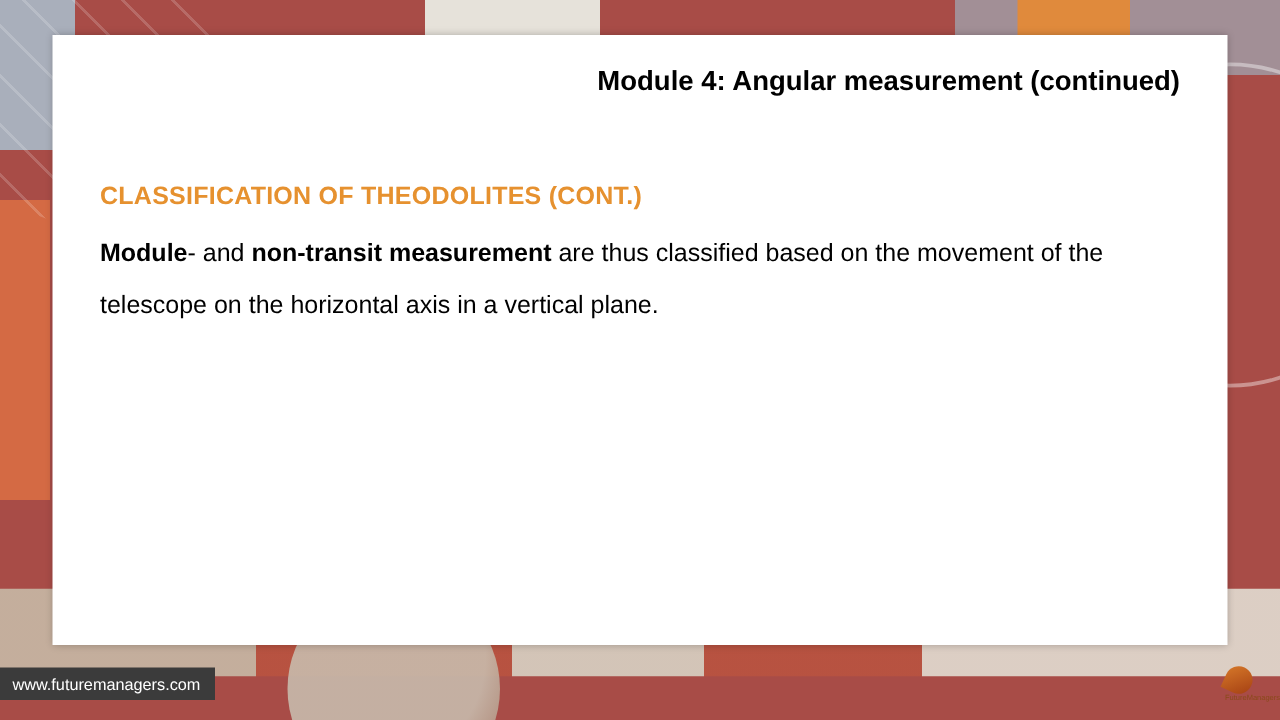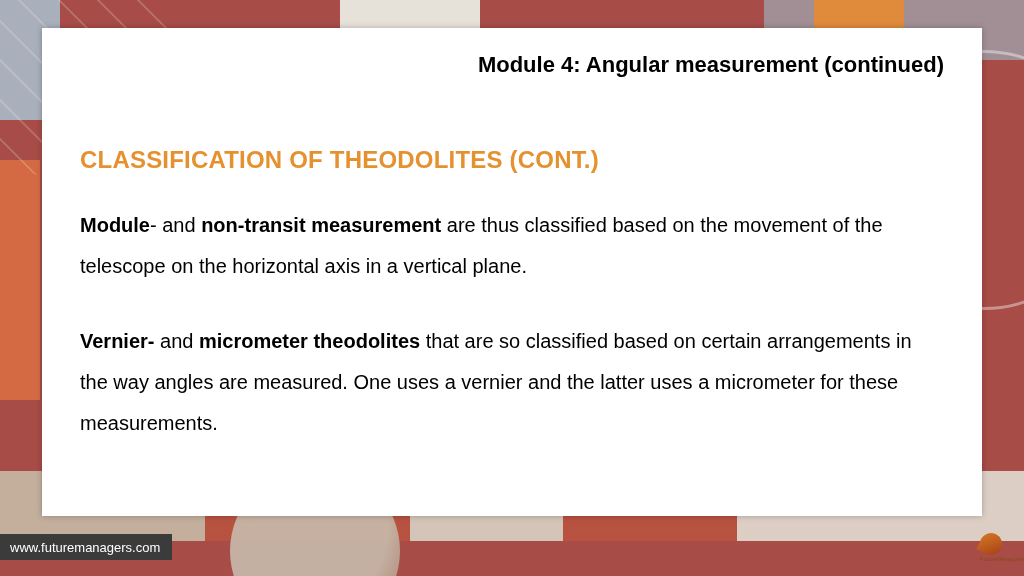--- a/index.html
+++ b/index.html
@@ -43,22 +43,22 @@
   .module-title {
     text-align: right;
     font-size: 22px;
     font-weight: bold;
     color:#000;
     margin-bottom: 68px;
   }
   .section-heading {
     color:#e6912f;
     font-weight:bold;
-    font-size:24px;
-    margin-bottom:31px;
+    font-size:20px;
+    margin-bottom:14px;
     letter-spacing:.2px;
   }
   .body-text p {
     font-size:20px;
     color:#000;
     line-height:2.05;
   }
   .body-text p + p { margin-top:34px; }
   .body-text b { font-weight:bold; }
 
@@ -103,23 +103,20 @@
 
 <div class="card">
   <div class="module-title">Module 4: Angular measurement (continued)</div>
 
   <div class="section-heading">CLASSIFICATION OF THEODOLITES (CONT.)</div>
 
   <div class="body-text">
     <p>
       <b>Module</b><span>- and </span><b>non-transit measurement</b><span> are thus classified based on the movement of the telescope on the horizontal axis in a vertical plane.</span>
     </p>
-    <p>
-      <b>Vernier-</b><span> and </span><b>micrometer theodolites</b><span> that are so classified based on certain arrangements in the way angles are measured. One uses a vernier and the latter uses a micrometer for these measurements.</span>
-    </p>
   </div>
 </div>
 
 <div class="footer">
   <div class="url">www.futuremanagers.com</div>
   <div class="spacer"></div>
   <div class="logo">
     <div>
       <div class="mark">
           <div class="swirl"></div>

